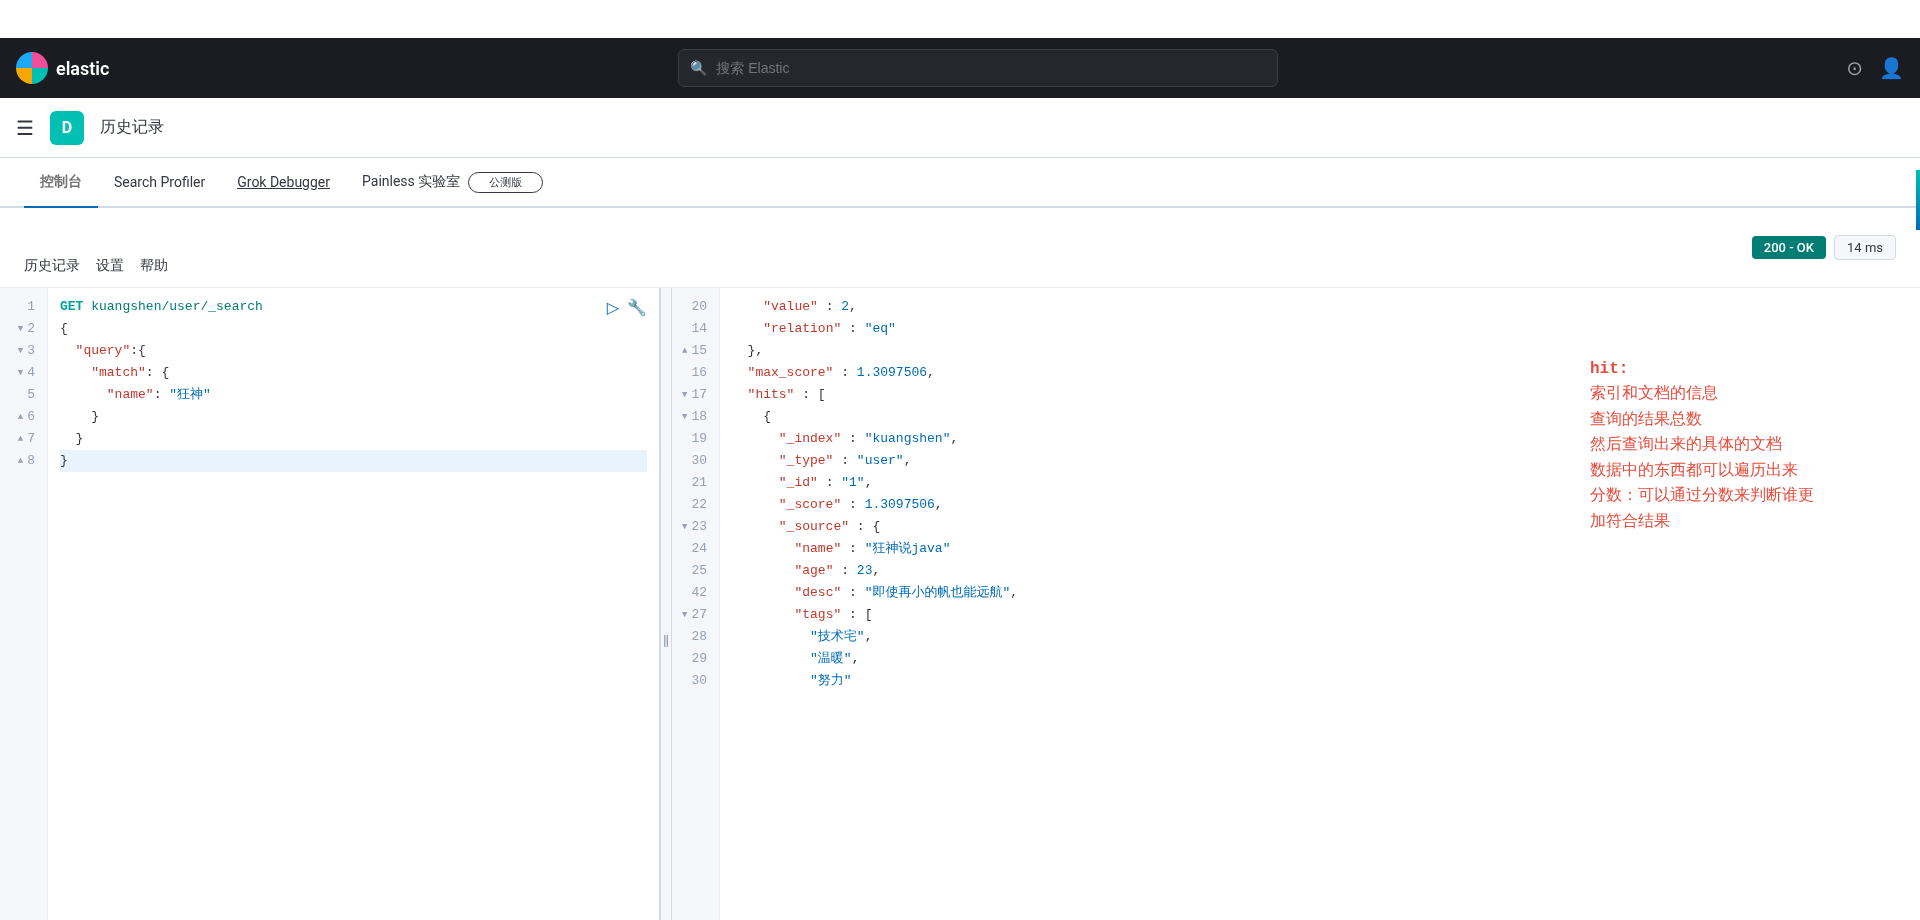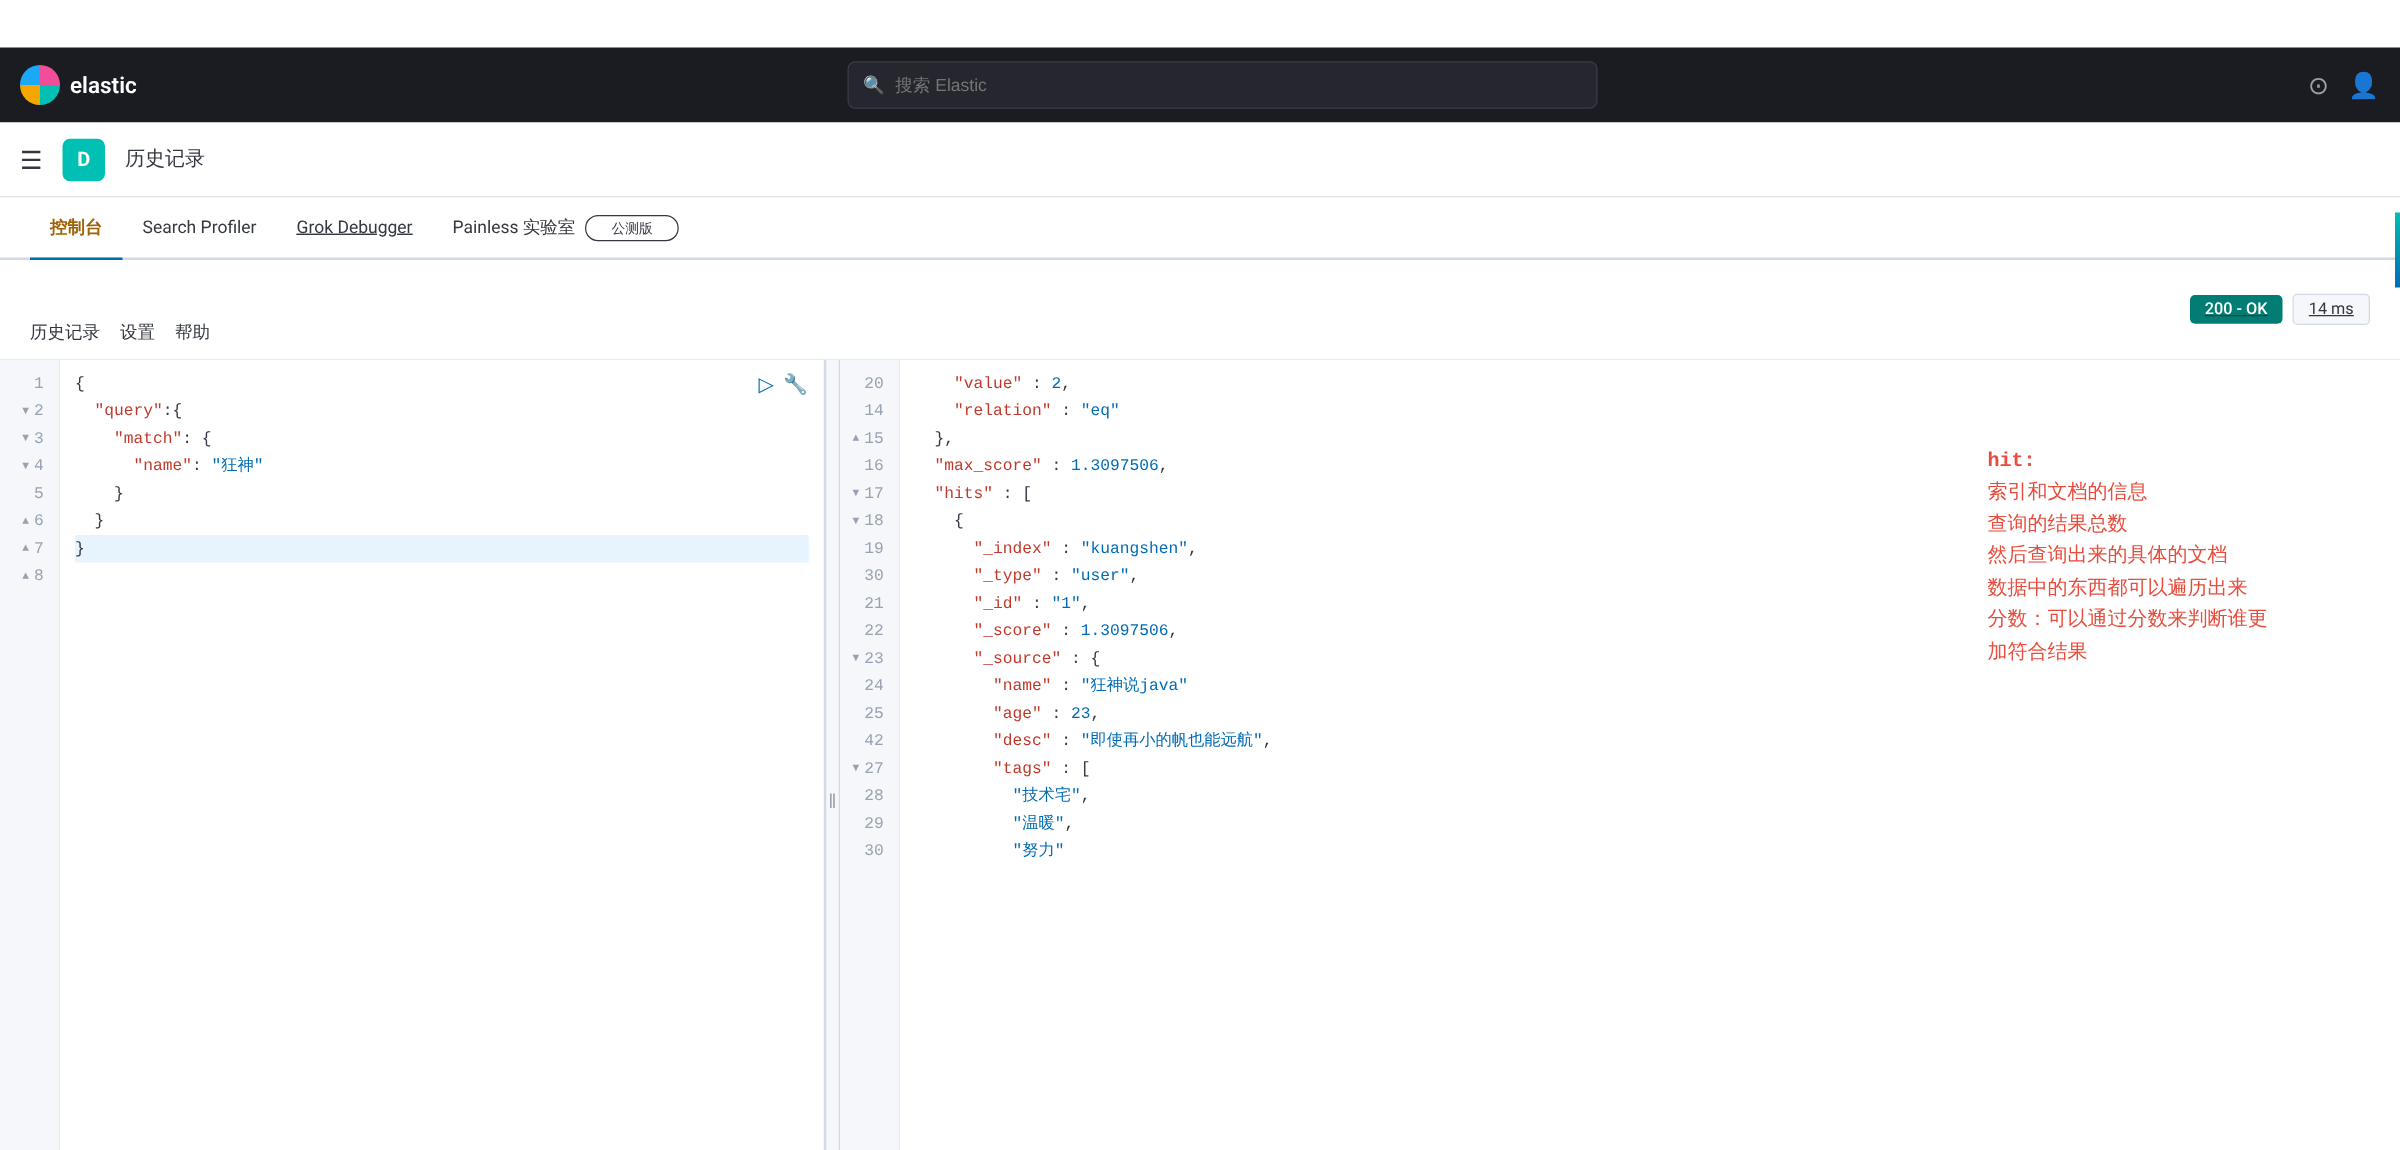--- a/index.html
+++ b/index.html
@@ -79,21 +79,21 @@
       height: 50px;
       display: flex; align-items: center;
       font-size: 14px;
       cursor: pointer;
       color: #343741;
       border-bottom: 2px solid transparent;
       margin-bottom: -2px;
       white-space: nowrap;
     }
     .tab.active {
-      color: #a16207;
+      color: #737373;
       border-bottom: 2px solid #006bb4;
       font-weight: 600;
     }
     .tab.underline-text { text-decoration: underline; }
     .beta-badge {
       background: #fff;
       border: 1px solid #343741;
       border-radius: 12px;
       padding: 2px 20px;
       font-size: 11px;
@@ -110,21 +110,21 @@
       gap: 16px;
       border-bottom: 1px solid #e9edf3;
     }
     .toolbar-btn {
       background: none; border: none;
       color: #343741; font-size: 14px;
       cursor: pointer; padding: 4px 0; margin-top: 37px;
     }
     .toolbar-right {
       margin-left: auto;
-      display: flex; align-items: center; gap: 8px; text-decoration: underline;
+      display: flex; align-items: center; gap: 8px;
     }
     .status-ok {
       background: #017d73;
       color: #fff;
       padding: 4px 12px;
       border-radius: 4px;
       font-size: 13px;
       font-weight: 500;
     }
     .time-badge {
@@ -368,20 +368,23 @@
             <span class="fold-arrow">▲</span>
             <span>7</span>
           </div>
         <div class="line-num">
             <span class="fold-arrow">▲</span>
             <span>8</span>
           </div>
       </div>
       <div class="code-content">
         <div class="code-line">
+          <span class="c-method">GET </span><span class="c-path">kuangshen/user/_search</span>
+        </div>
+        <div class="code-line">
           <span class="c-bracket">{</span>
         </div>
         <div class="code-line">
           <span class="c-punct">  </span><span class="c-key">"query"</span><span class="c-punct">:{</span>
         </div>
         <div class="code-line">
           <span class="c-punct">    </span><span class="c-key">"match"</span><span class="c-punct">: {</span>
         </div>
         <div class="code-line">
           <span class="c-punct">      </span><span class="c-key">"name"</span><span class="c-punct">: </span><span class="c-string">"狂神"</span>

